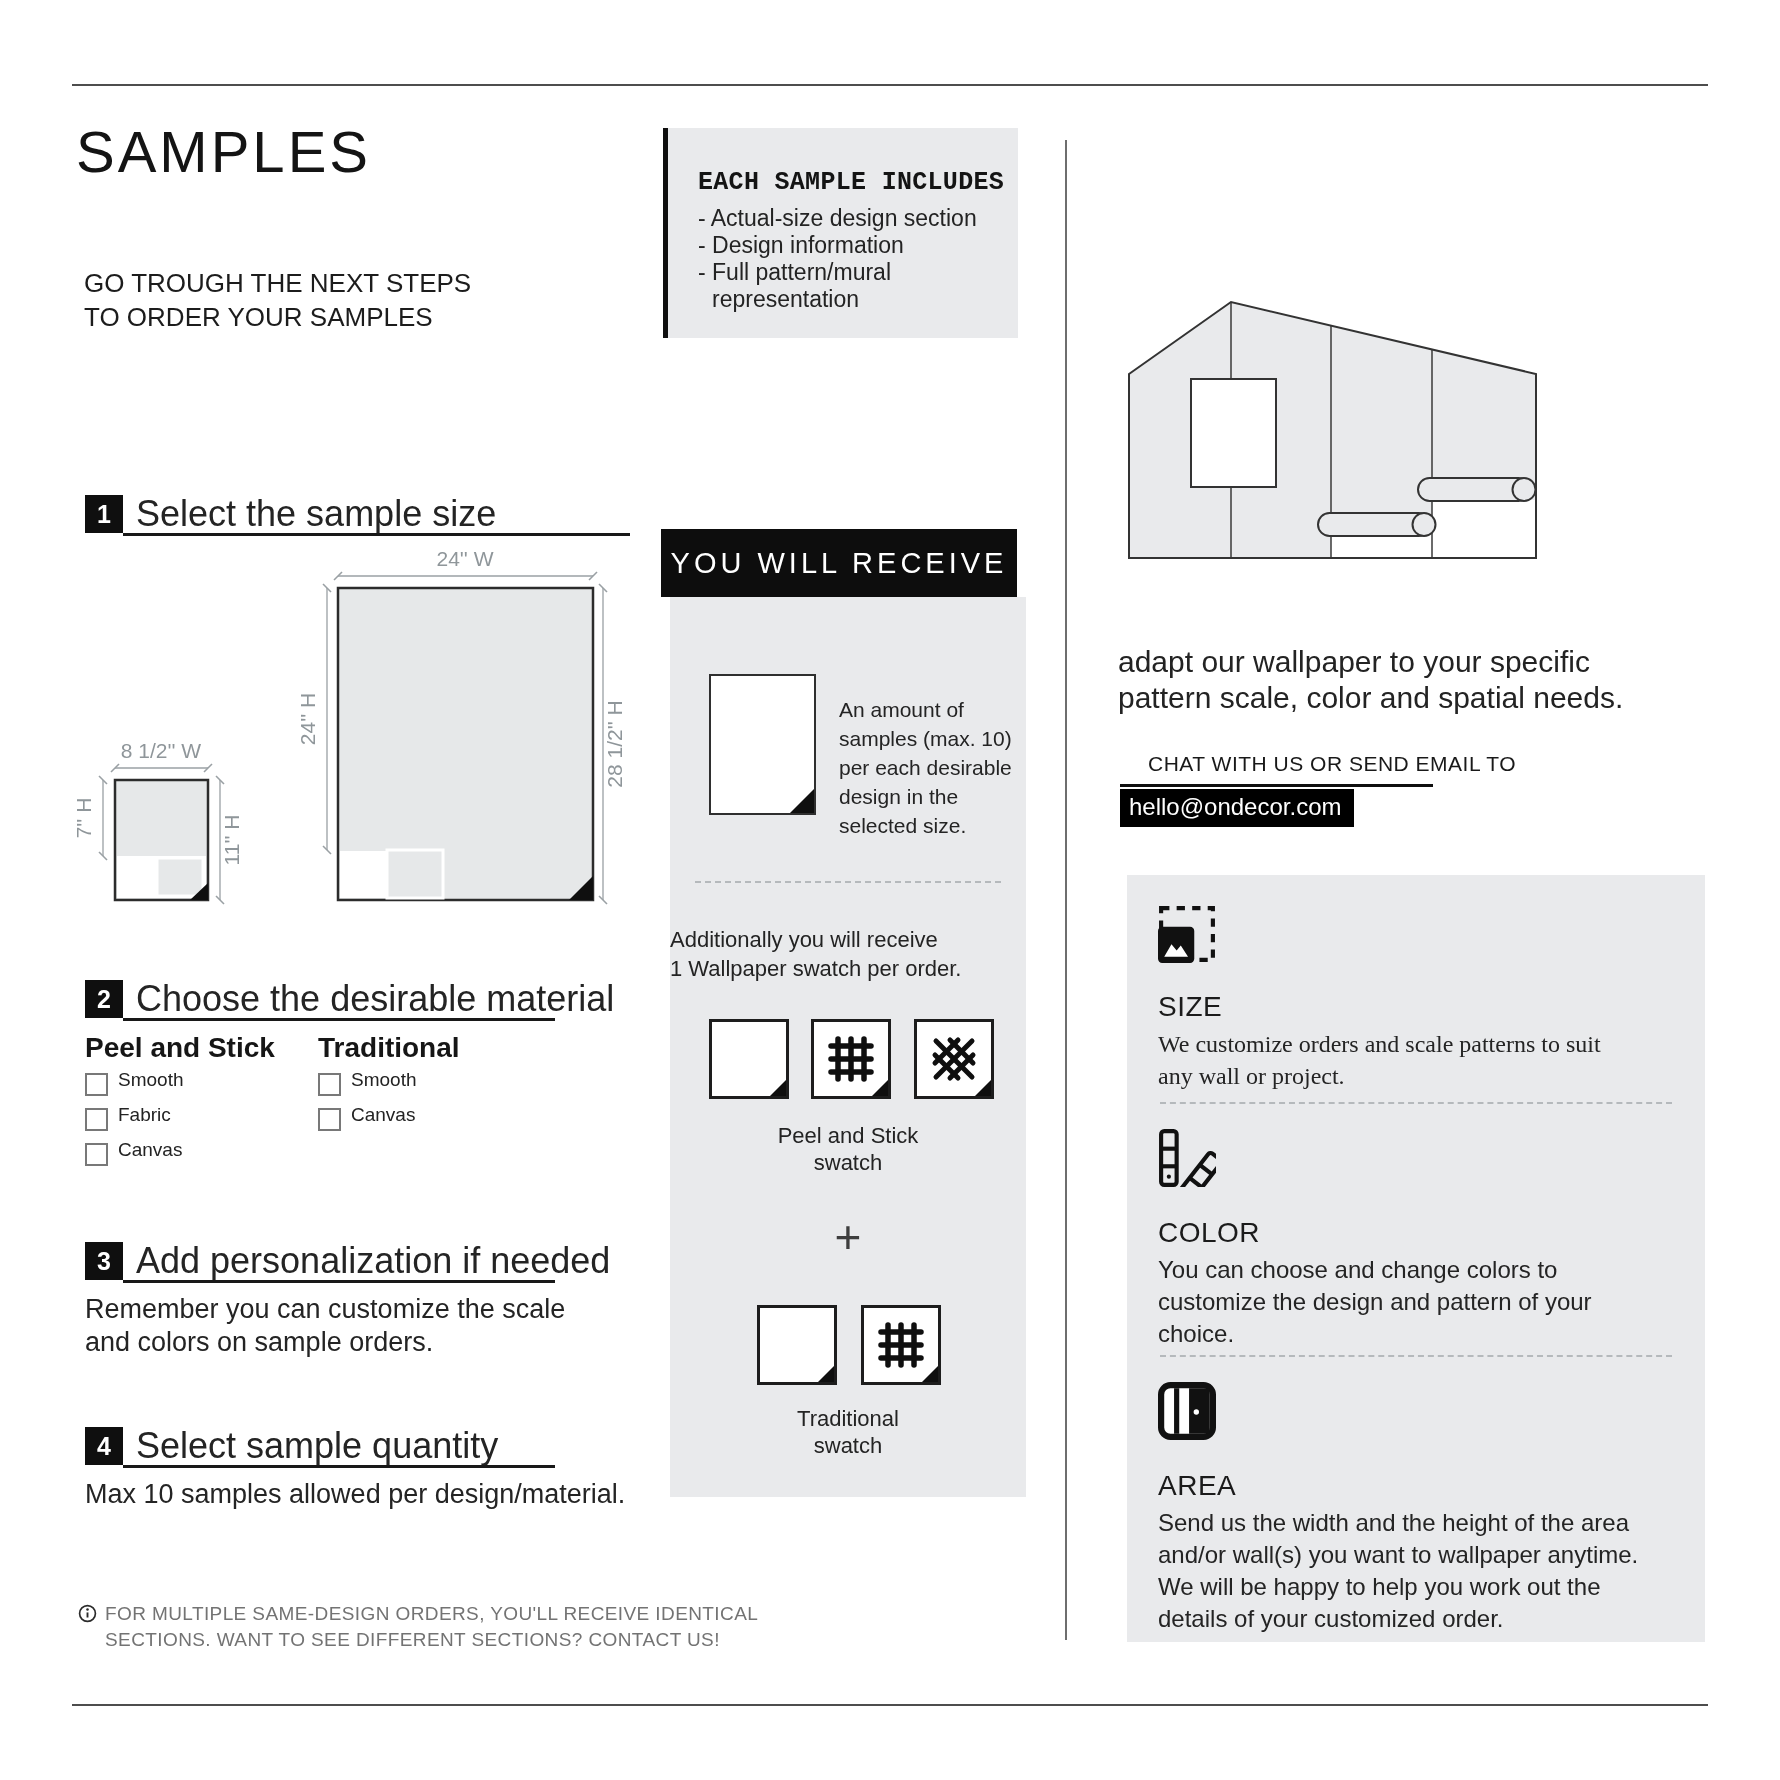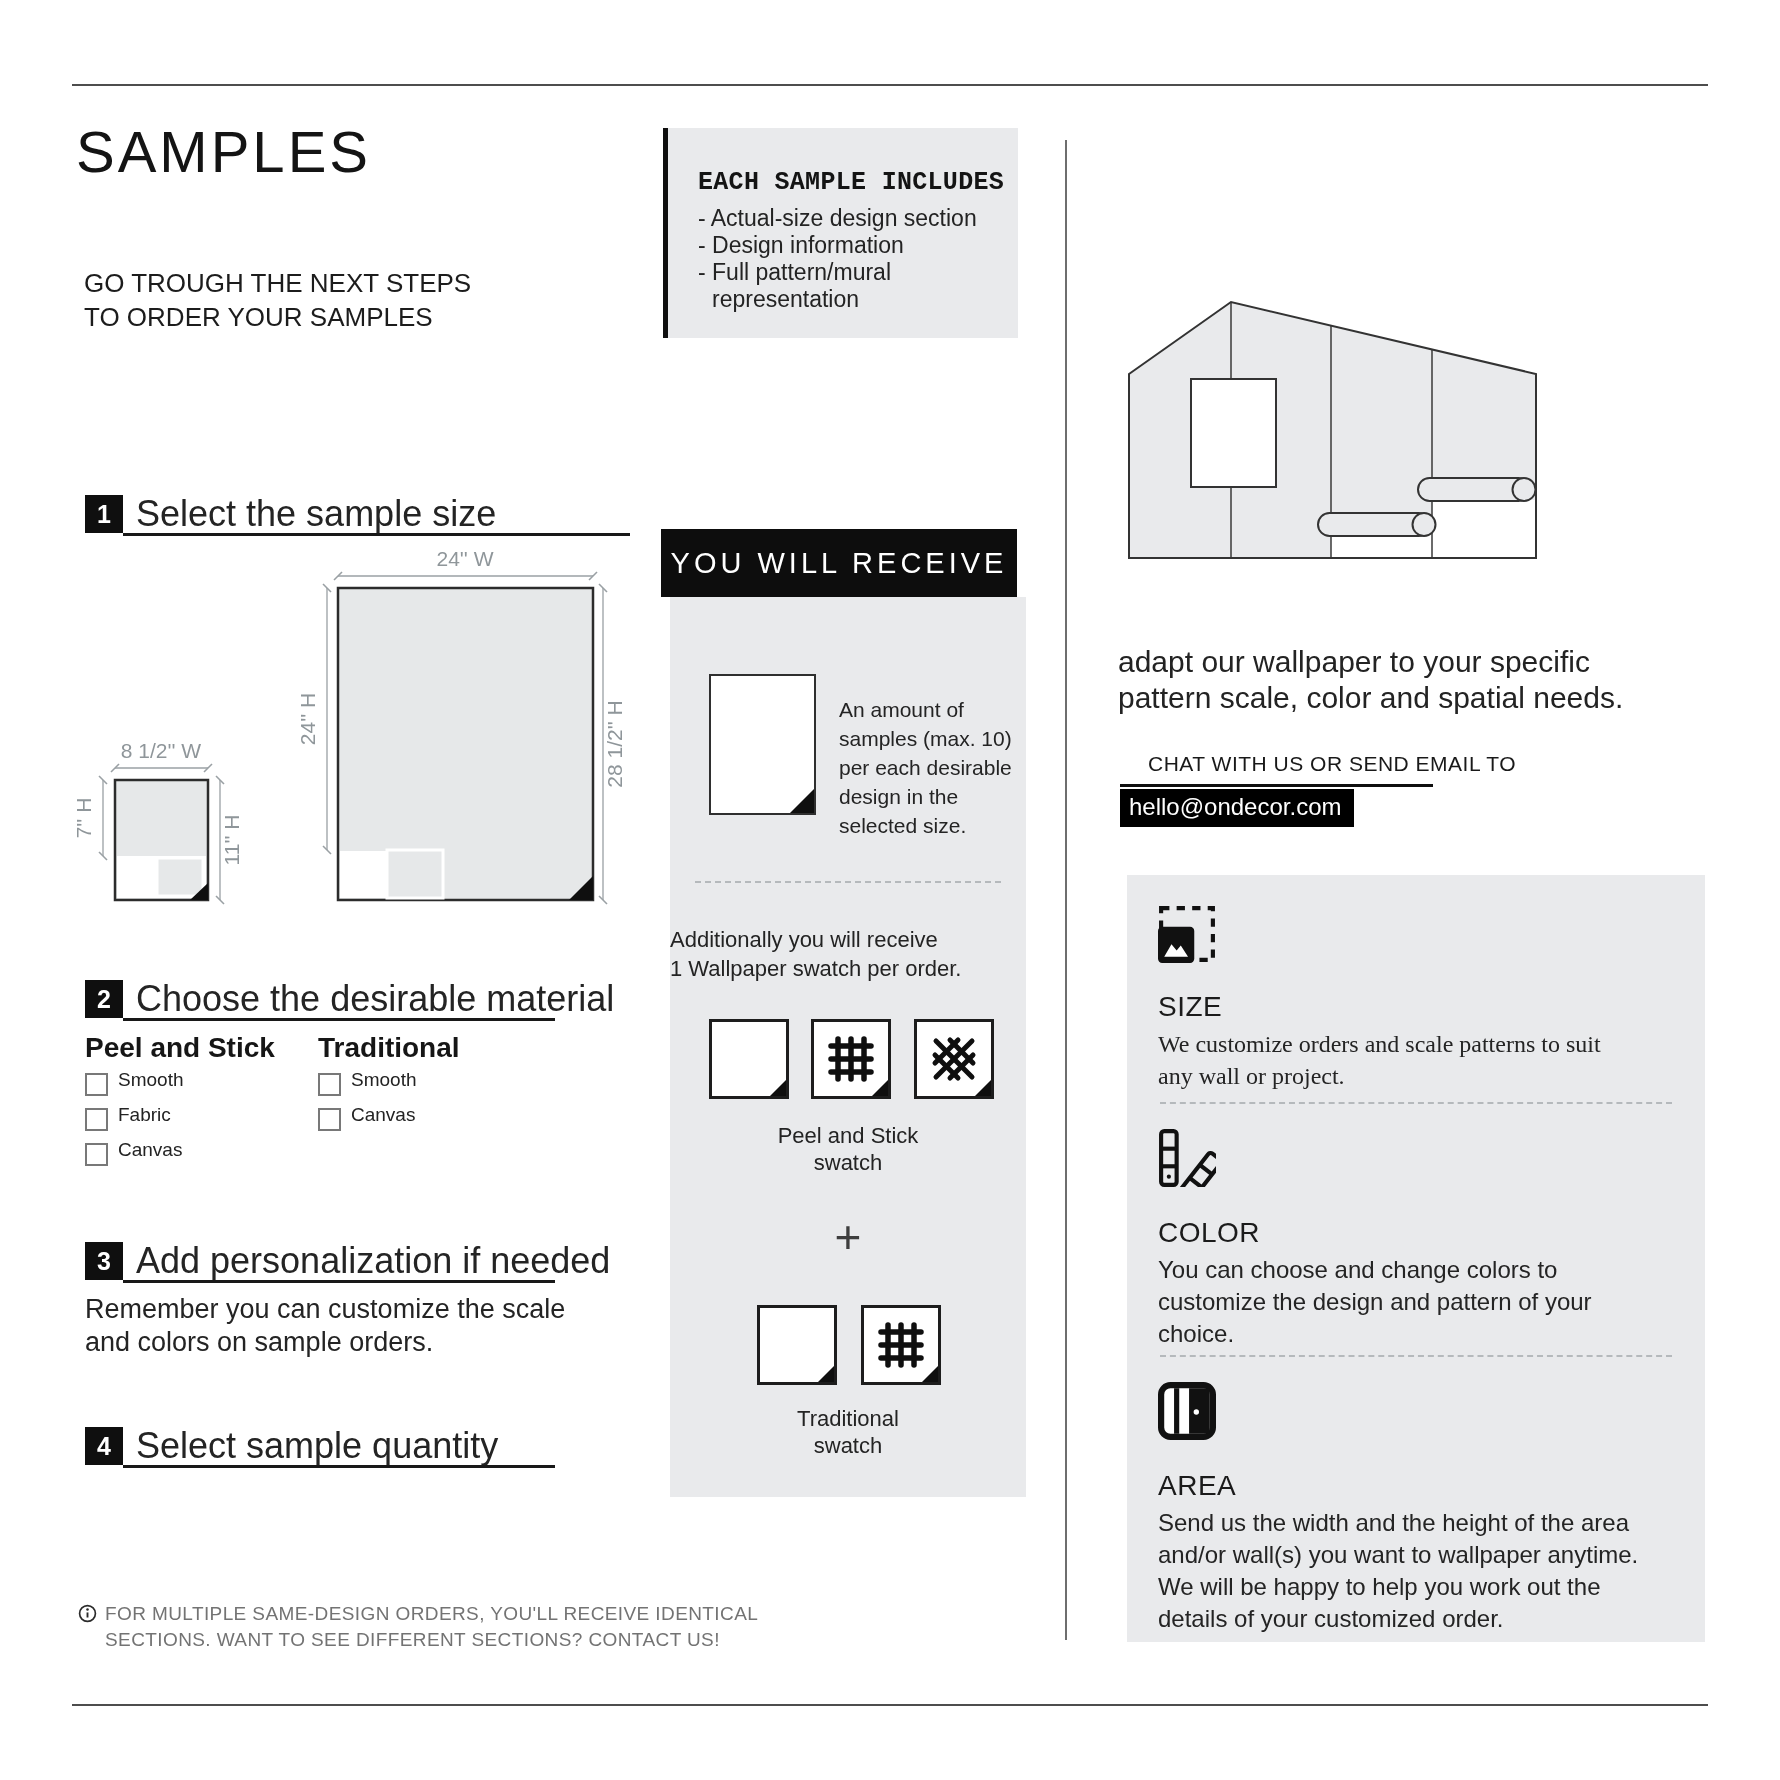--- a/index.html
+++ b/index.html
@@ -119,20 +119,21 @@
 
   <div class="abs stepnum" style="left:85px;top:1242px;">3</div>
   <div class="abs steplabel" style="left:136px;top:1242px;">Add personalization if needed</div>
   <div class="abs stepline" style="left:123px;top:1280px;width:432px;"></div>
   <div class="abs body-text" style="left:85px;top:1293px;">Remember you can customize the scale</div>
   <div class="abs body-text" style="left:85px;top:1326px;">and colors on sample orders.</div>
 
   <div class="abs stepnum" style="left:85px;top:1427px;">4</div>
   <div class="abs steplabel" style="left:136px;top:1427px;">Select sample quantity</div>
   <div class="abs stepline" style="left:123px;top:1465px;width:432px;"></div>
+  <div class="abs body-text" style="left:85px;top:1478px;">Max 10 samples allowed per design/material.</div>
 
   <svg class="abs" style="left:78px;top:1604px;" width="19" height="19" viewBox="0 0 18 18">
     <circle cx="9" cy="9" r="7.5" fill="none" stroke="#2b2b2b" stroke-width="1.6"></circle>
     <line x1="9" y1="8" x2="9" y2="12.8" stroke="#2b2b2b" stroke-width="1.8"></line>
     <circle cx="9" cy="5.2" r="1.2" fill="#2b2b2b"></circle>
   </svg>
   <div class="abs footnote" style="left:105px;top:1603px;">FOR MULTIPLE SAME-DESIGN ORDERS, YOU'LL RECEIVE IDENTICAL</div>
   <div class="abs footnote" style="left:105px;top:1629px;">SECTIONS. WANT TO SEE DIFFERENT SECTIONS? CONTACT US!</div>
 
   <div class="abs includes-box" style="left:663px;top:128px;width:350px;height:210px;">

